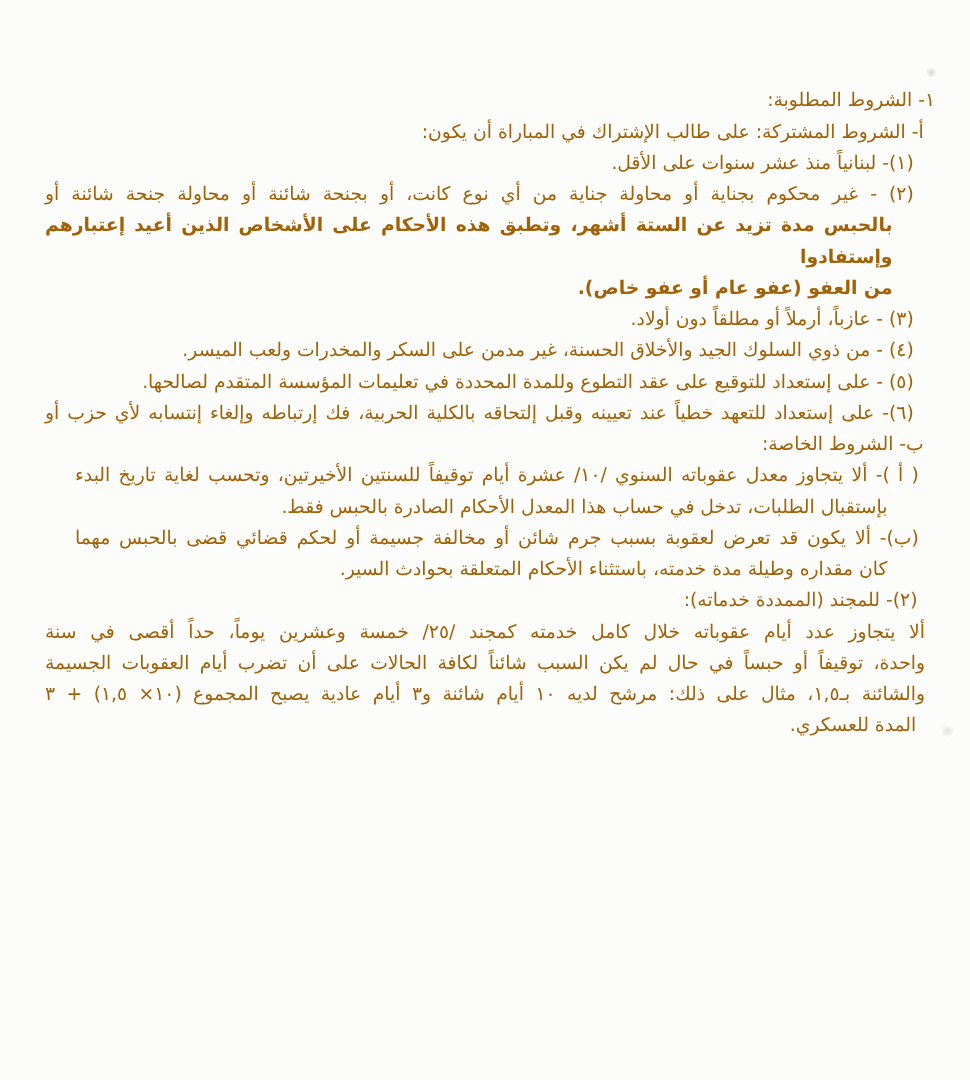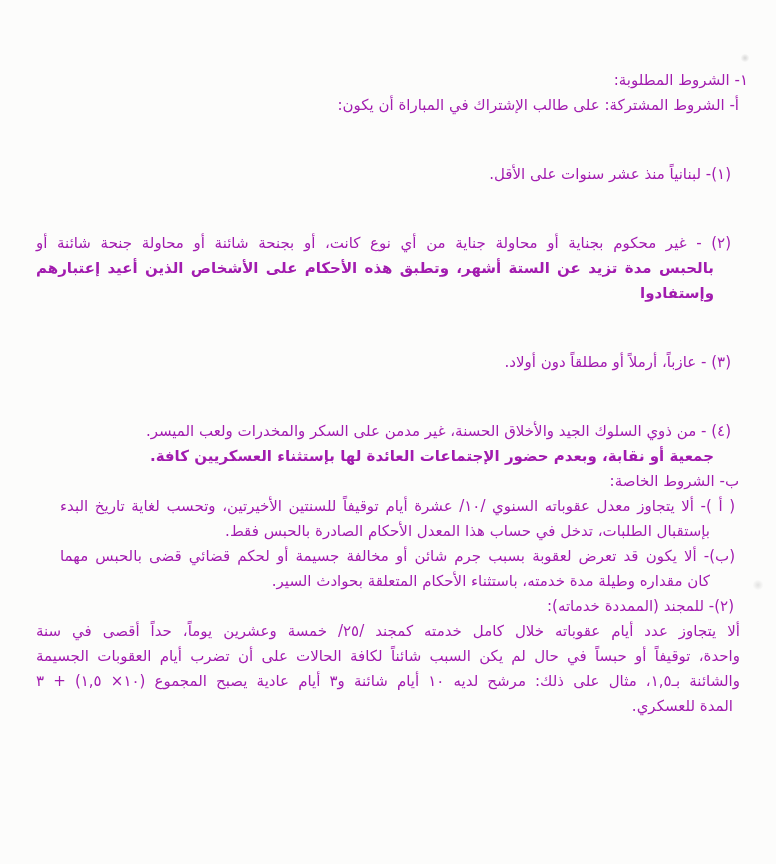--- a/index.html
+++ b/index.html
@@ -10,37 +10,37 @@
     overflow: hidden;
     font-family: "DejaVu Sans", sans-serif;
   }
   .page {
     position: relative;
     width: 776px;
     height: 864px;
     box-sizing: border-box;
     padding: 68px 28px 0 36px;
     direction: rtl;
-    color: #a21caf;
+    color: #a16207;
     font-size: 15px;
   }
   .ln {
     line-height: 25px;
     white-space: normal;
     text-align: right;
   }
   
   .j {
     text-align: justify;
     text-align-last: justify;
   }
   
   .h1   { padding-right: 0;    }
   .h2   { padding-right: 9px;  }
-  .item { padding-right: 17px; margin-top: 44px; }
+  .item { padding-right: 17px; }
   .cont { padding-right: 34px; font-weight: bold; }
   .sub  { padding-right: 14px; }
   .suba { padding-right: 13px; margin-left: 24px; }
   .contb{ padding-right: 38px; }
   .bodyl{ padding-right: 8px;  }
   .last { padding-right: 15px; }
   
   .artifact {
     position: absolute;
     border-radius: 50%;
@@ -59,27 +59,29 @@
   <div class="artifact art2"></div>
 
   <div class="ln h1">١- الشروط المطلوبة:</div>
 
   <div class="ln h2">أ- الشروط المشتركة: على طالب الإشتراك في المباراة أن يكون:</div>
 
   <div class="ln item">(١)- لبنانياً منذ عشر سنوات على الأقل.</div>
 
   <div class="ln item j">(٢) - غير محكوم بجناية أو محاولة جناية من أي نوع كانت، أو بجنحة شائنة أو محاولة جنحة شائنة أو</div>
   <div class="ln cont j">بالحبس مدة تزيد عن الستة أشهر، وتطبق هذه الأحكام على الأشخاص الذين أعيد إعتبارهم وإستفادوا</div>
+  <div class="ln cont">من العفو (عفو عام أو عفو خاص).</div>
 
   <div class="ln item">(٣) - عازباً، أرملاً أو مطلقاً دون أولاد.</div>
 
   <div class="ln item">(٤) - من ذوي السلوك الجيد والأخلاق الحسنة، غير مدمن على السكر والمخدرات ولعب الميسر.</div>
 
+  <div class="ln item">(٥) - على إستعداد للتوقيع على عقد التطوع وللمدة المحددة في تعليمات المؤسسة المتقدم لصالحها.</div>
 
-  <div class="ln cont">جمعية أو نقابة، وبعدم حضور الإجتماعات العائدة لها بإستثناء العسكريين كافة.</div>
+  <div class="ln item j">(٦)- على إستعداد للتعهد خطياً عند تعيينه وقبل إلتحاقه بالكلية الحربية، فك إرتباطه وإلغاء إنتسابه لأي حزب أو</div>
 
   <div class="ln h2">ب- الشروط الخاصة:</div>
 
 
   <div class="ln suba j">( أ )- ألا يتجاوز معدل عقوباته السنوي /١٠/ عشرة أيام توقيفاً للسنتين الأخيرتين، وتحسب لغاية تاريخ البدء</div>
   <div class="ln contb">بإستقبال الطلبات، تدخل في حساب هذا المعدل الأحكام الصادرة بالحبس فقط.</div>
 
   <div class="ln suba j">(ب)- ألا يكون قد تعرض لعقوبة بسبب جرم شائن أو مخالفة جسيمة أو لحكم قضائي قضى بالحبس مهما</div>
   <div class="ln contb">كان مقداره وطيلة مدة خدمته، باستثناء الأحكام المتعلقة بحوادث السير.</div>
 

